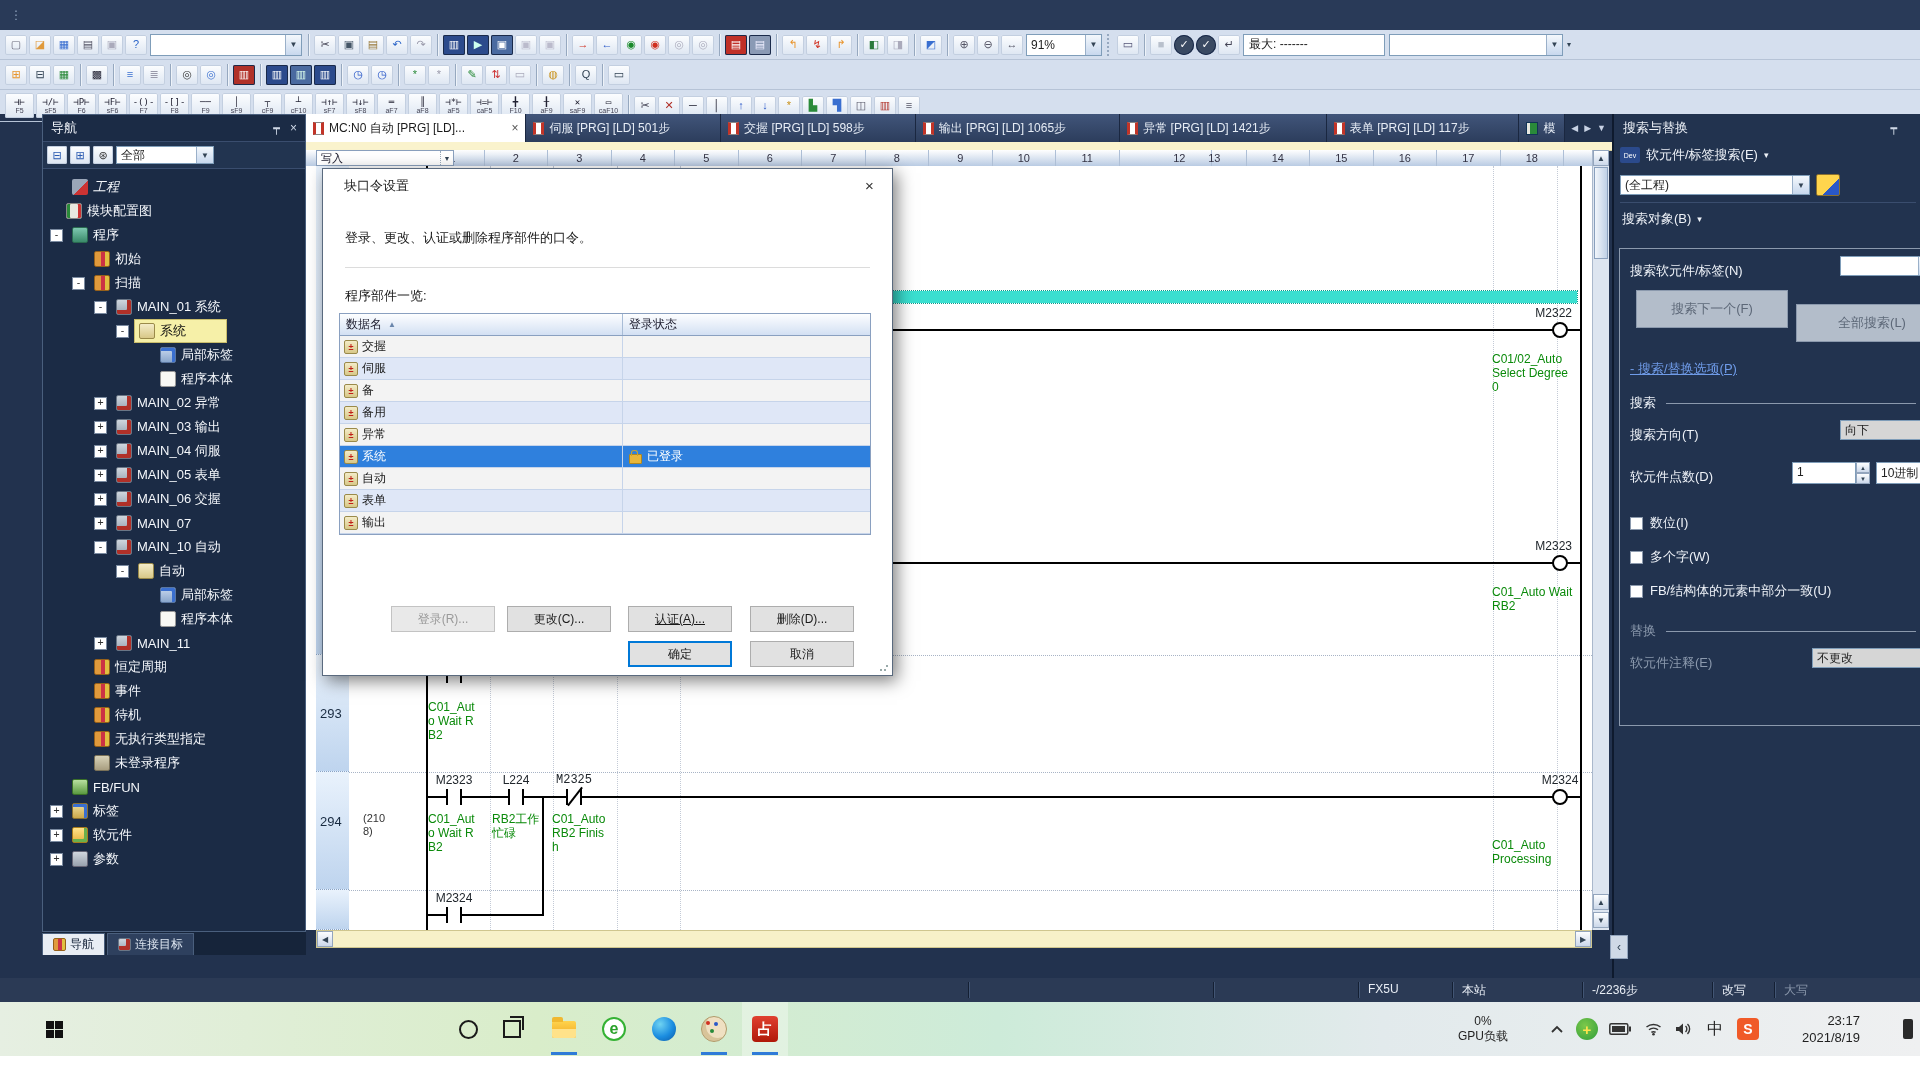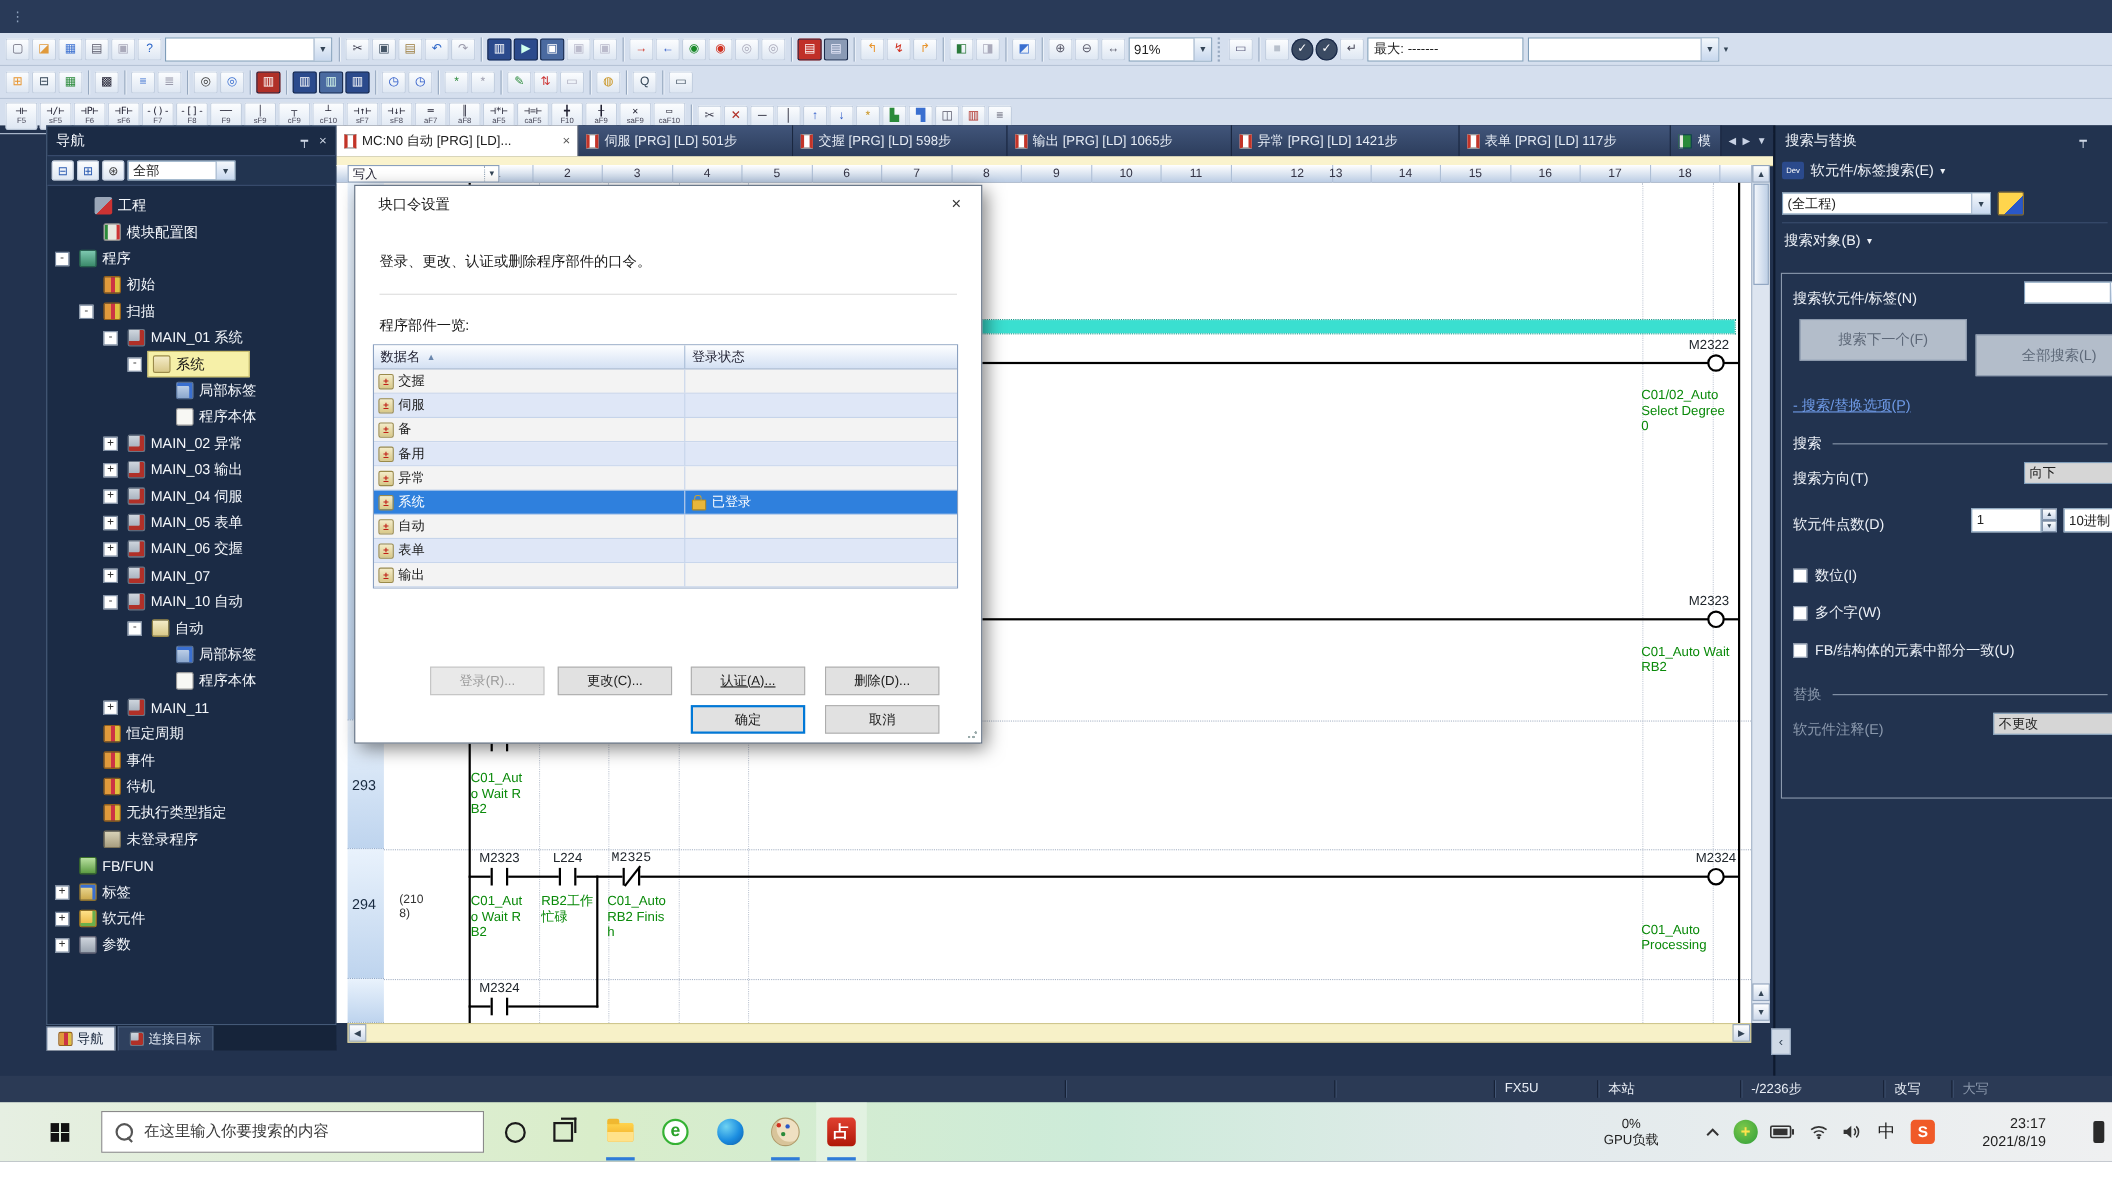--- a/index.html
+++ b/index.html
@@ -384,28 +384,28 @@
     <div class="nav-tb">
       <span class="ntbi">⊟</span>
       <span class="ntbi">⊞</span>
       <span class="ntbi" style="color:#333;">⊛</span>
       <span class="scombo" style="width:98px;height:18px;">
         <span class="cv">全部</span>
         <span class="arr">▼</span>
       </span>
     </div>
     <div class="tree" id="tree">
-        <div class="trow" style="padding-left: 20px;">
+        <div class="trow" style="padding-left: 6px; font-style: italic;">
           <span class="expsp"></span>
           <span class="lblwrap">
             <span class="ticon ic-project"></span>
             <span>工程</span>
           </span>
         </div>
-        <div class="trow" style="padding-left: 28px;">
+        <div class="trow" style="">
           <span class="expsp"></span>
           <span class="lblwrap">
             <span class="ticon ic-module"></span>
             <span>模块配置图</span>
           </span>
         </div>
         <div class="trow" style="padding-left: 6px;">
           <span class="exp">-</span>
           <span class="lblwrap">
             <span class="ticon ic-folder-prog"></span>
@@ -938,24 +938,20 @@
     <span class="ssep" style="left:1712px;"></span>
     <span class="sseg" style="left:1722px;">改写</span>
     <span class="ssep" style="left:1774px;"></span>
     <span class="sseg" style="left:1784px;color:#8a97ab;">大写</span>
   </div>
 
   <div class="taskbar">
     <div class="tkitem" style="left:32px;width:44px;">
         <span class="winlogo"></span>
       </div>
-    <div class="tsearch">
-      <span class="mag"></span>
-      <span>在这里输入你要搜索的内容</span>
-    </div>
     <div class="tkitem" style="left:448px;width:40px;">
         <span class="ring"></span>
       </div>
     <div class="tkitem" style="left:492px;width:40px;">
         <span class="tview"></span>
       </div>
     <div class="tkitem" style="left:542px;width:44px;">
         <span class="folder"></span>
         <span class="underline"></span>
       </div>

